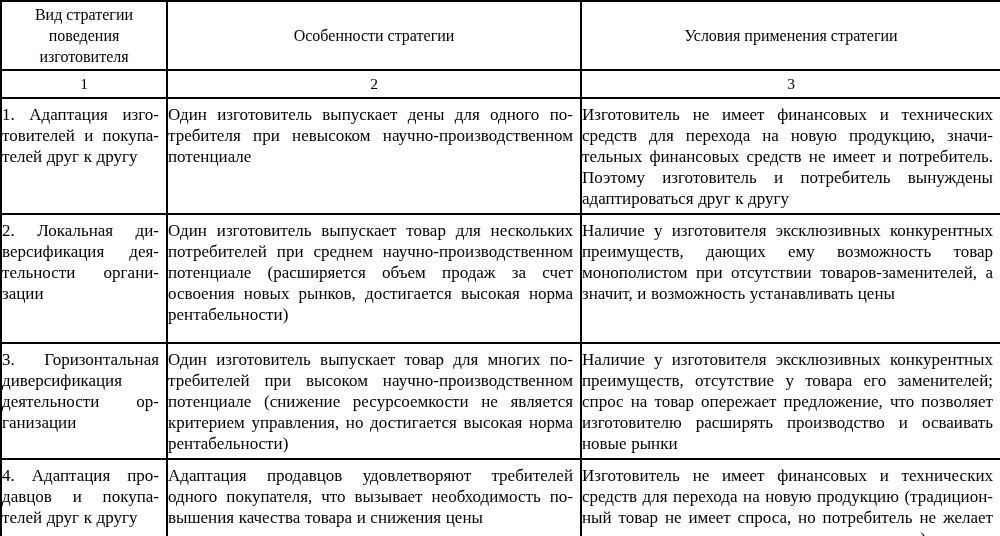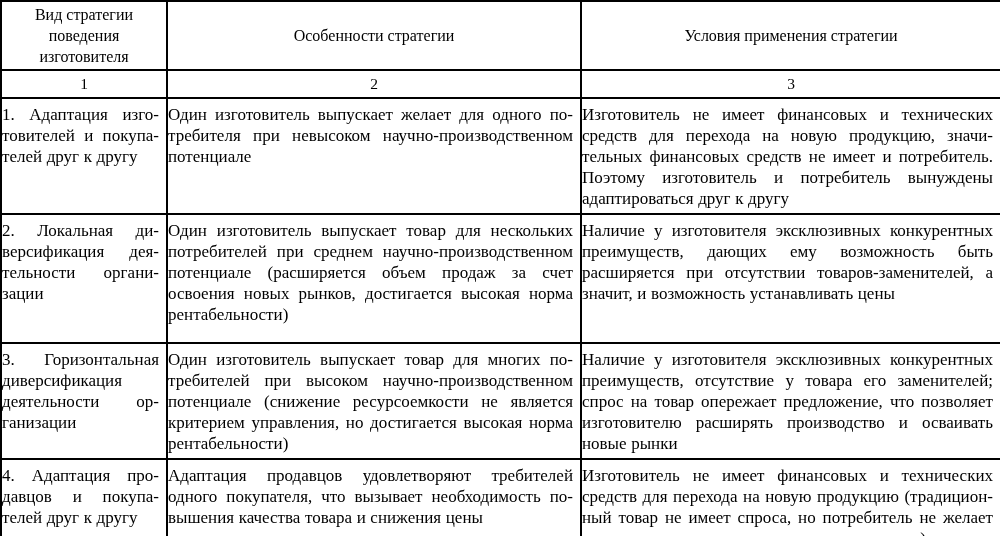--- a/index.html
+++ b/index.html
@@ -74,27 +74,27 @@
     </tr>
     <tr class="num-row">
       <td>1</td>
       <td>2</td>
       <td>3</td>
     </tr>
   </thead>
   <tbody>
     <tr class="r1">
       <td class="body-cell">1. Адаптация изго­товителей и покупа­телей друг к другу</td>
-      <td class="body-cell"><span class="it">Один</span><span> изготовитель выпускает желает для </span><span class="it">одного</span><span> по­требителя при невысоком научно-производственном потенциале</span></td>
+      <td class="body-cell"><span class="it">Один</span><span> изготовитель выпускает дены для </span><span class="it">одного</span><span> по­требителя при невысоком научно-производственном потенциале</span></td>
       <td class="body-cell"><span>Изготовитель </span><span class="it">не имеет финансовых и технических средств для перехода на новую продукцию</span><span>, </span><span class="it">значи­тельных финансовых средств не имеет и потреби­тель</span><span>. Поэтому изготовитель и потребитель вынуж­дены адаптироваться друг к другу</span></td>
     </tr>
     <tr class="r2">
       <td class="body-cell">2. Локальная ди­версификация дея­тельности органи­зации</td>
       <td class="body-cell"><span class="it">Один</span><span> изготовитель выпускает товар </span><span class="it">для нескольких</span><span> потребителей при среднем научно-производствен­ном потенциале (расширяется объем продаж за счет освоения новых рынков, достигается высокая норма рентабельности)</span></td>
-      <td class="body-cell"><span>Наличие </span><span class="it">у изготовителя эксклюзивных конкурент­ных преимуществ</span><span>, дающих ему возможность быть расширяется при отсутствии товаров-заменителей, а значит, и возможность устанавливать цены</span></td>
+      <td class="body-cell"><span>Наличие </span><span class="it">у изготовителя эксклюзивных конкурент­ных преимуществ</span><span>, дающих ему возможность товар монополистом при отсутствии товаров-заменителей, а значит, и возможность устанавливать цены</span></td>
     </tr>
     <tr class="r3">
       <td class="body-cell">3. Горизонтальная диверсификация деятельности ор­ганизации</td>
       <td class="body-cell"><span class="it">Один</span><span> изготовитель выпускает товар </span><span class="it">для многих</span><span> по­требителей при высоком научно-производственном потенциале (снижение ресурсоемкости не является критерием управления, но достигается высокая нор­ма рентабельности)</span></td>
       <td class="body-cell"><span>Наличие </span><span class="it">у изготовителя эксклюзивных конкурент­ных преимуществ, отсутствие у товара его заме­нителей; спрос на товар опережает предложение,</span><span> что позволяет изготовителю расширять производ­ство и осваивать новые рынки</span></td>
     </tr>
     <tr class="r4">
       <td class="body-cell">4. Адаптация про­давцов и покупа­телей друг к другу</td>
       <td class="body-cell"><span class="it">Адаптация</span><span> продавцов удовлетворяют требителей </span><span class="it">одного</span><span> покупателя, что вызывает необходимость по­вышения качества товара и снижения цены</span></td>
       <td class="body-cell"><span>Изготовитель </span><span class="it">не имеет финансовых и технических средств для перехода на новую продукцию</span><span> (традицион­ный товар не имеет спроса, но потребитель </span><span class="it">не желает порывать хорошие контакты</span><span> с изготовителями)</span></td>

